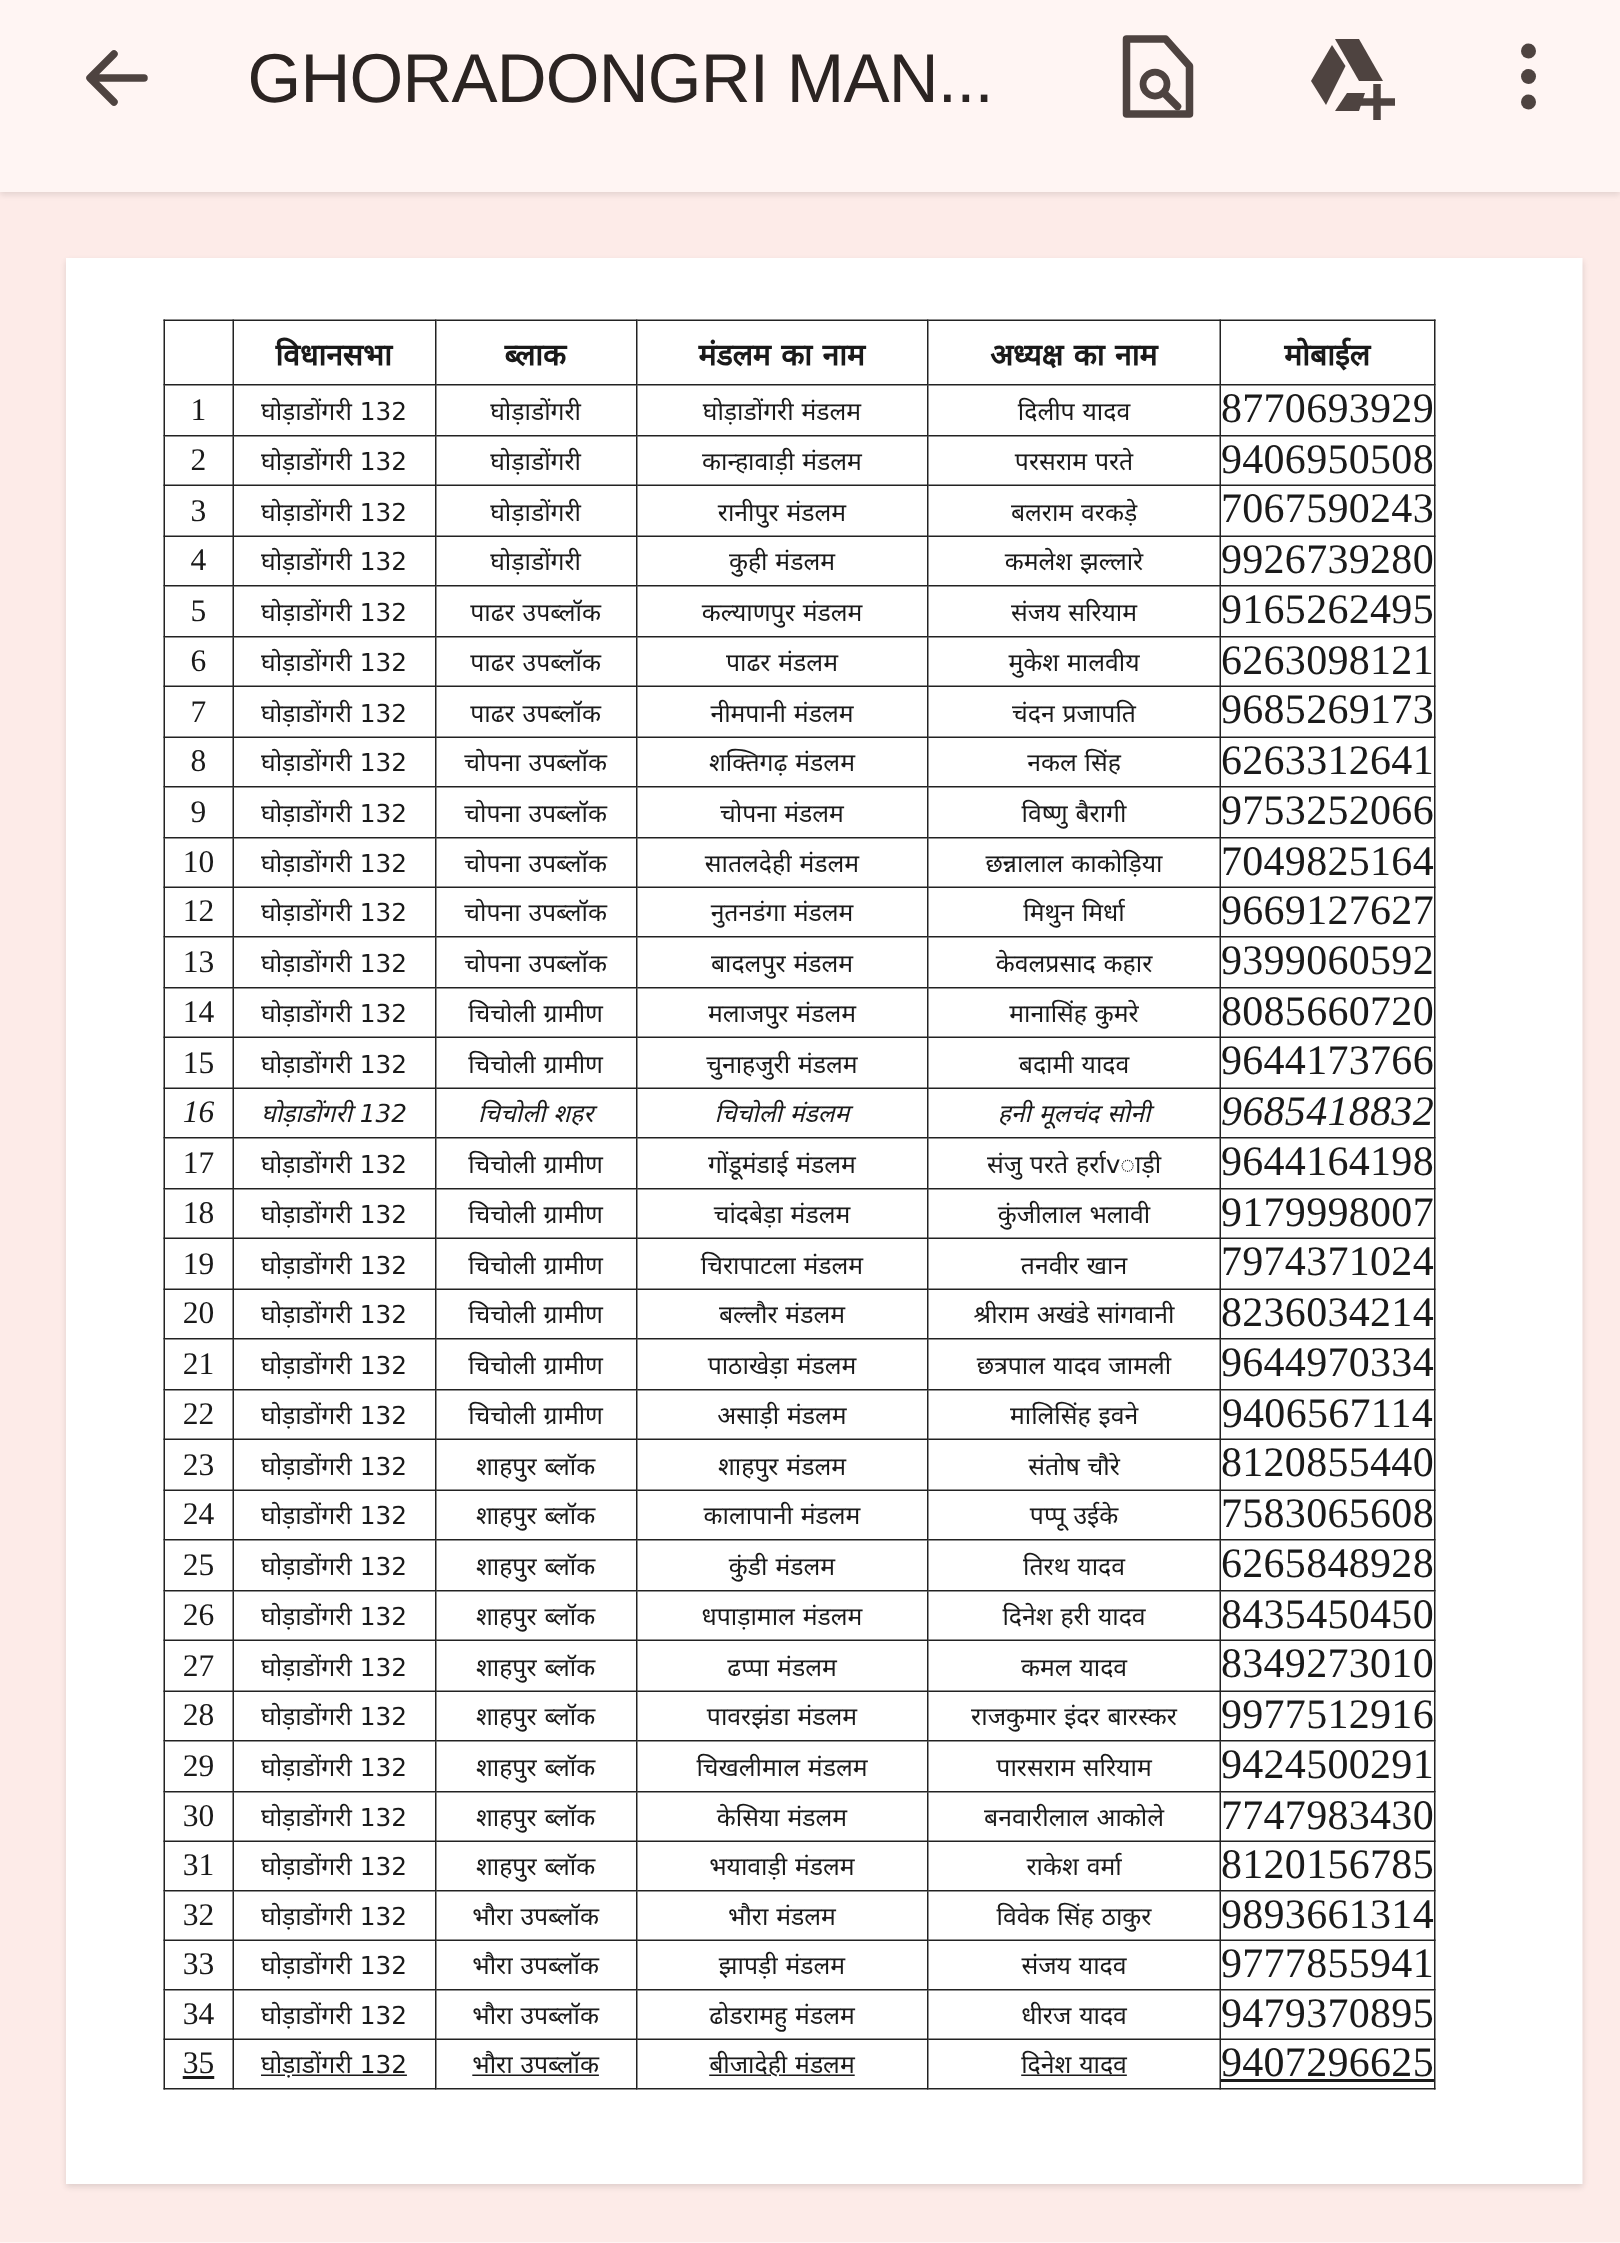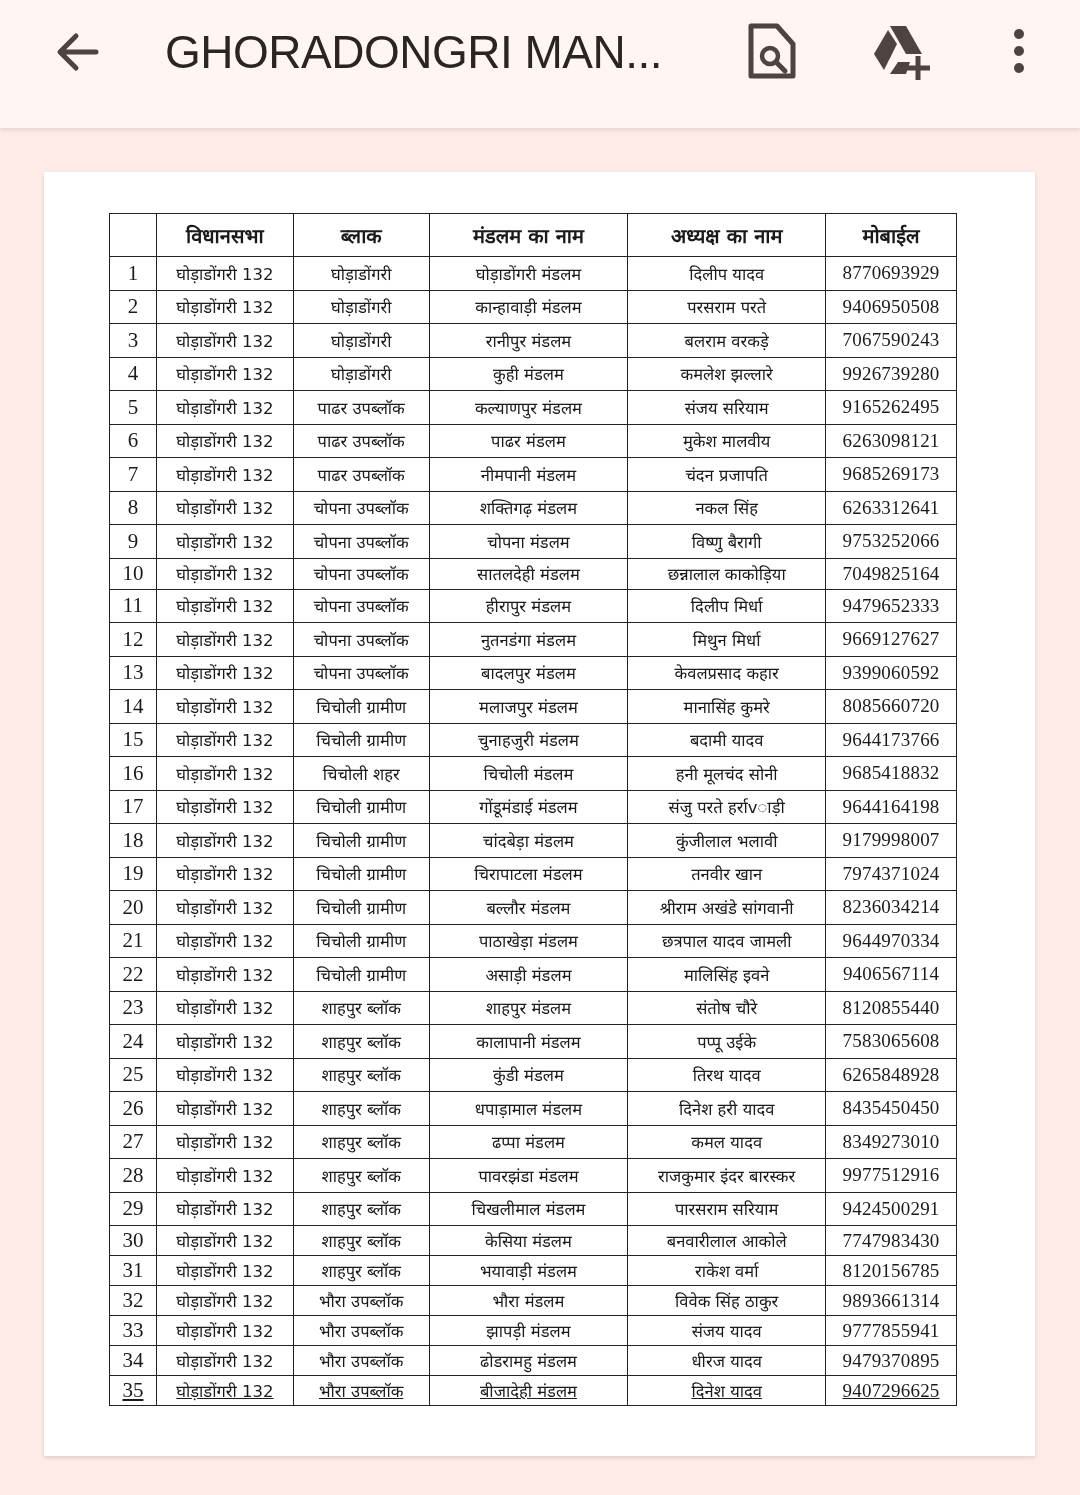--- a/index.html
+++ b/index.html
@@ -23,40 +23,41 @@
     letter-spacing:-0.5px; white-space:nowrap;
   }
   .icon-btn { position:absolute; top:22px; width:60px; height:60px; cursor:pointer; }
   .find-btn { left:741px; }
   .drive-btn { left:868px; }
   .more-btn { left:990px; }
   .page {
     position:absolute; left:44px; top:172px; width:991px; height:1284px;
     background:#ffffff;
     box-shadow:0 2px 4px rgba(0,0,0,0.12);
+    padding-left:20px;
   }
   table.mandal {
     position:absolute; left:65px; top:41px;
     border-collapse:collapse;
     width:848px;
     font-family:"Liberation Serif", serif;
     color:#1a1a1a;
   }
   table.mandal th, table.mandal td {
     border:1.6px solid #222;
     text-align:center; padding:0;
     white-space:nowrap; overflow:hidden;
   }
   table.mandal th {
     height:42px; font-size:20px; font-weight:bold;
     font-family:"DejaVu Sans", sans-serif;
   }
   table.mandal td { font-size:19px; }
   table.mandal td.num { font-size:21px; }
-  table.mandal td.mob { font-size:19px; letter-spacing:0.2px; }
+  table.mandal td.mob { font-size:28px; letter-spacing:0.2px; }
   table.mandal td.hi { font-family:"DejaVu Sans", sans-serif; font-size:16.5px; }
   col.c0 { width:47px; } col.c1 { width:137px; } col.c2 { width:136px; }
   col.c3 { width:199px; } col.c4 { width:198px; } col.c5 { width:131px; }
 </style>
 </head>
 <body>
 
 <div class="topbar">
   <div class="back-btn">
     <svg width="56" height="56" viewBox="0 0 56 56">
@@ -186,28 +187,20 @@
         </tr>
         <tr style="height: 31px;">
           <td class="num">10</td>
           <td class="hi">घोड़ाडोंगरी 132</td>
           <td class="hi">चोपना उपब्लॉक</td>
           <td class="hi">सातलदेही मंडलम</td>
           <td class="hi">छन्नालाल काकोड़िया</td>
           <td class="mob">7049825164</td>
         </tr>
         <tr style="height: 33.5px;">
-          <td class="num">11</td>
-          <td class="hi">घोड़ाडोंगरी 132</td>
-          <td class="hi">चोपना उपब्लॉक</td>
-          <td class="hi">हीरापुर मंडलम</td>
-          <td class="hi">दिलीप मिर्धा</td>
-          <td class="mob">9479652333</td>
-        </tr>
-        <tr style="height: 33.5px;">
           <td class="num">12</td>
           <td class="hi">घोड़ाडोंगरी 132</td>
           <td class="hi">चोपना उपब्लॉक</td>
           <td class="hi">नुतनडंगा मंडलम</td>
           <td class="hi">मिथुन मिर्धा</td>
           <td class="mob">9669127627</td>
         </tr>
         <tr style="height: 33.5px;">
           <td class="num">13</td>
           <td class="hi">घोड़ाडोंगरी 132</td>
@@ -225,21 +218,21 @@
           <td class="mob">8085660720</td>
         </tr>
         <tr style="height: 33.5px;">
           <td class="num">15</td>
           <td class="hi">घोड़ाडोंगरी 132</td>
           <td class="hi">चिचोली ग्रामीण</td>
           <td class="hi">चुनाहजुरी मंडलम</td>
           <td class="hi">बदामी यादव</td>
           <td class="mob">9644173766</td>
         </tr>
-        <tr style="height: 33.5px;">
+        <tr style="height: 33.5px; font-style: italic;">
           <td class="num">16</td>
           <td class="hi">घोड़ाडोंगरी 132</td>
           <td class="hi">चिचोली शहर</td>
           <td class="hi">चिचोली मंडलम</td>
           <td class="hi">हनी मूलचंद सोनी</td>
           <td class="mob">9685418832</td>
         </tr>
         <tr style="height: 33.5px;">
           <td class="num">17</td>
           <td class="hi">घोड़ाडोंगरी 132</td>

